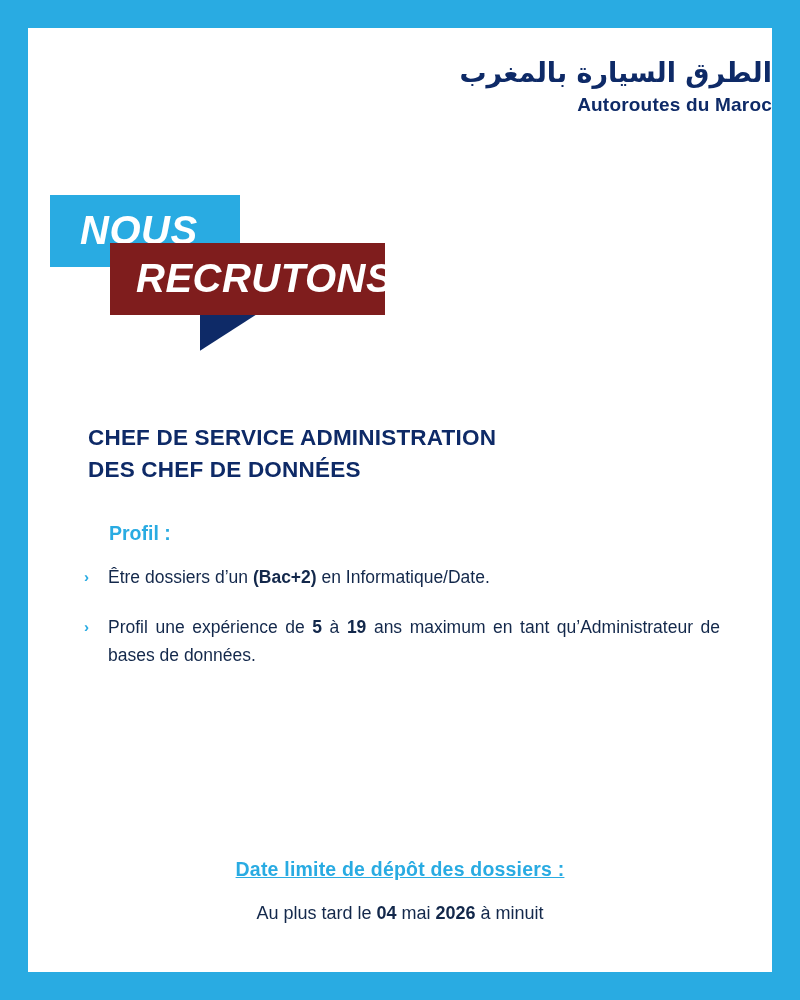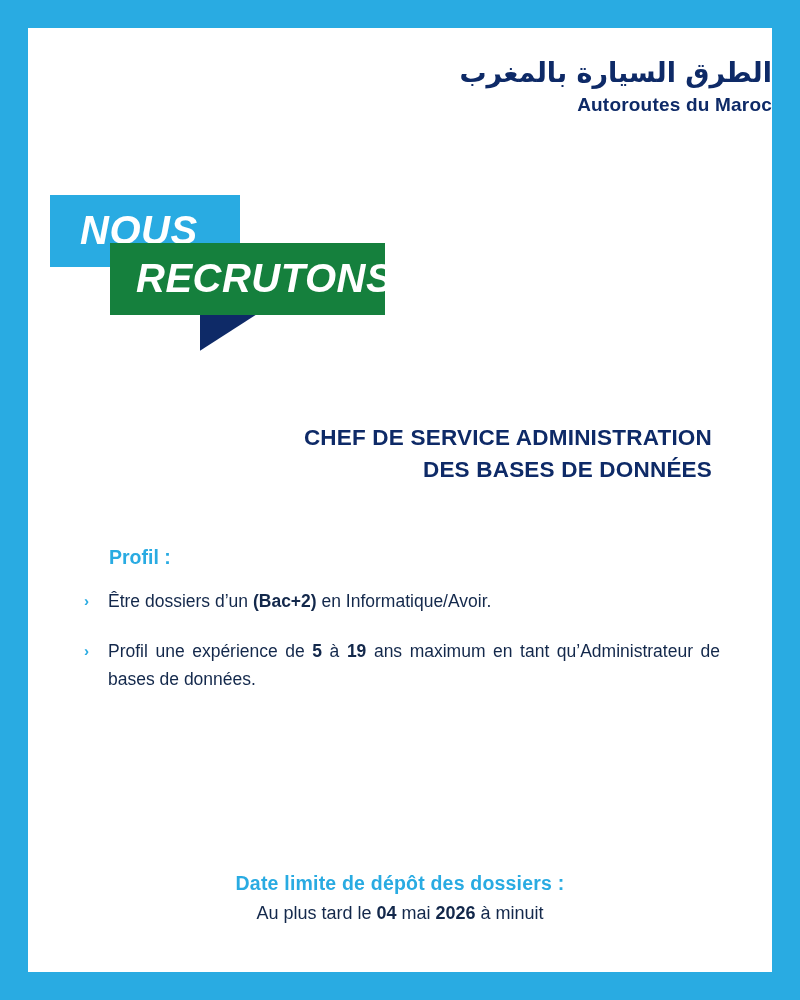--- a/index.html
+++ b/index.html
@@ -80,52 +80,52 @@
     height: 34px;
     background: #29ABE2;
     clip-path: polygon(0 0, 100% 0, 100% 100%);
     z-index: 1;
   }
   .ribbon-bottom {
     left: 82px;
     top: 82px;
     width: 275px;
     height: 72px;
-    background: #15803d;
+    background: #7f1d1d;
     font-size: 40px;
     padding-left: 26px;
     letter-spacing: 0.5px;
     z-index: 3;
   }
   .ribbon-bottom-tail {
     position: absolute;
     left: 172px;
     top: 154px;
     width: 56px;
     height: 36px;
     background: #0E2A67;
     clip-path: polygon(0 0, 100% 0, 0 100%);
     z-index: 2;
   }
 
   
   .job-title {
     margin-top: 96px;
-    text-align: right;
+    text-align: left;
     color: #0E2A67;
     font-size: 22.5px;
     font-weight: bold;
     line-height: 1.42;
     letter-spacing: 0.2px;
     padding: 0 60px;
   }
 
   
   .profil-section {
-    margin-top: 60px;
+    margin-top: 36px;
     padding: 0 52px 0 56px;
   }
   .profil-heading {
     color: #29ABE2;
     font-size: 19.5px;
     font-weight: bold;
     margin-left: 25px;
     margin-bottom: 18px;
   }
   .bullet-row {
@@ -159,23 +159,24 @@
     left: 0;
     right: 0;
     bottom: 48px;
     text-align: center;
   }
   .deadline-label {
     color: #29ABE2;
     font-size: 19.5px;
     font-weight: bold;
     letter-spacing: 0.2px;
+    text-decoration: underline;
   }
   .deadline-value {
-    margin-top: 8px;
+    margin-top: 22px;
     color: #13284B;
     font-size: 18px;
   }
   .deadline-value b {
     font-weight: bold;
   }
 </style>
 </head>
 <body>
 
@@ -188,29 +189,29 @@
 
   <div class="banner">
     <div class="ribbon-top-tail"></div>
     <div class="ribbon ribbon-top">NOUS</div>
     <div class="ribbon-bottom-tail"></div>
     <div class="ribbon ribbon-bottom">RECRUTONS</div>
   </div>
 
   <div class="job-title">
     <div>CHEF DE SERVICE ADMINISTRATION</div>
-    <div>DES BASES DE DONNÉES</div>
+    <div>DES CHEF DE DONNÉES</div>
   </div>
 
   <div class="profil-section">
     <div class="profil-heading">Profil :</div>
 
     <div class="bullet-row">
       <span class="bullet-mark">›</span>
-      <span class="bullet-text"><span>Être dossiers d’un </span><b>(Bac+2)</b><span> en Informatique/Avoir.</span></span>
+      <span class="bullet-text"><span>Être dossiers d’un </span><b>(Bac+2)</b><span> en Informatique/Date.</span></span>
     </div>
 
     <div class="bullet-row">
       <span class="bullet-mark">›</span>
       <span class="bullet-text"><span>Profil une expérience de </span><b>5</b><span> à </span><b>19</b><span> ans maximum en tant qu’Administrateur de bases de données.</span></span>
     </div>
   </div>
 
   <div class="deadline">
     <div class="deadline-label">Date limite de dépôt des dossiers :</div>

